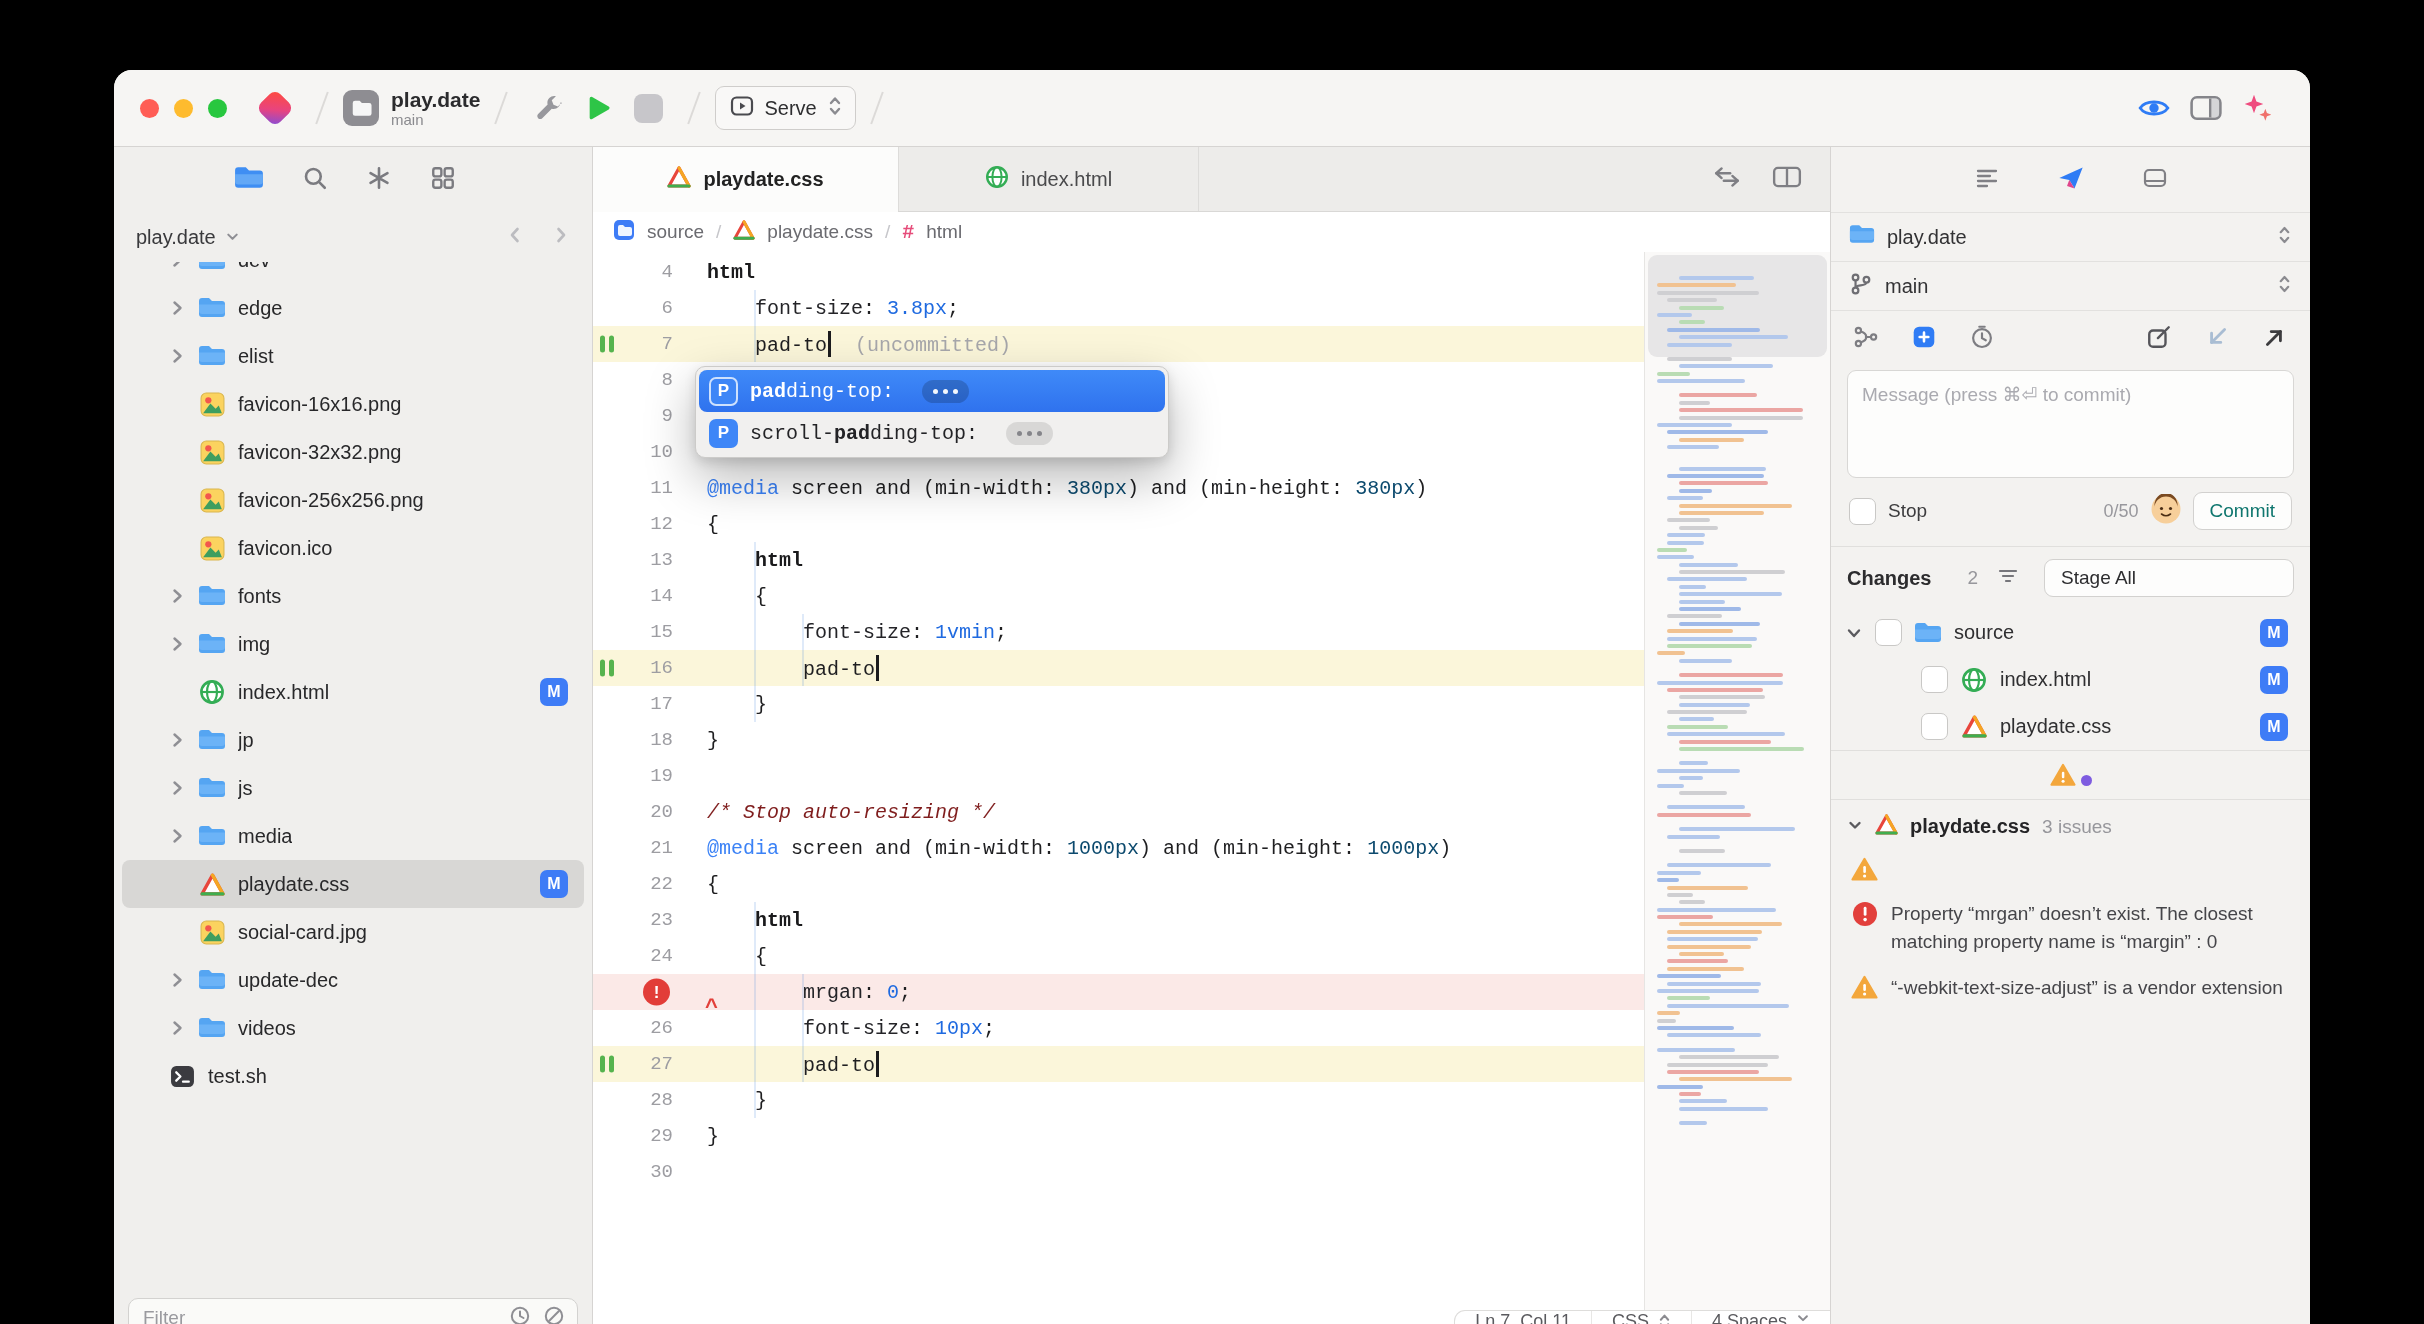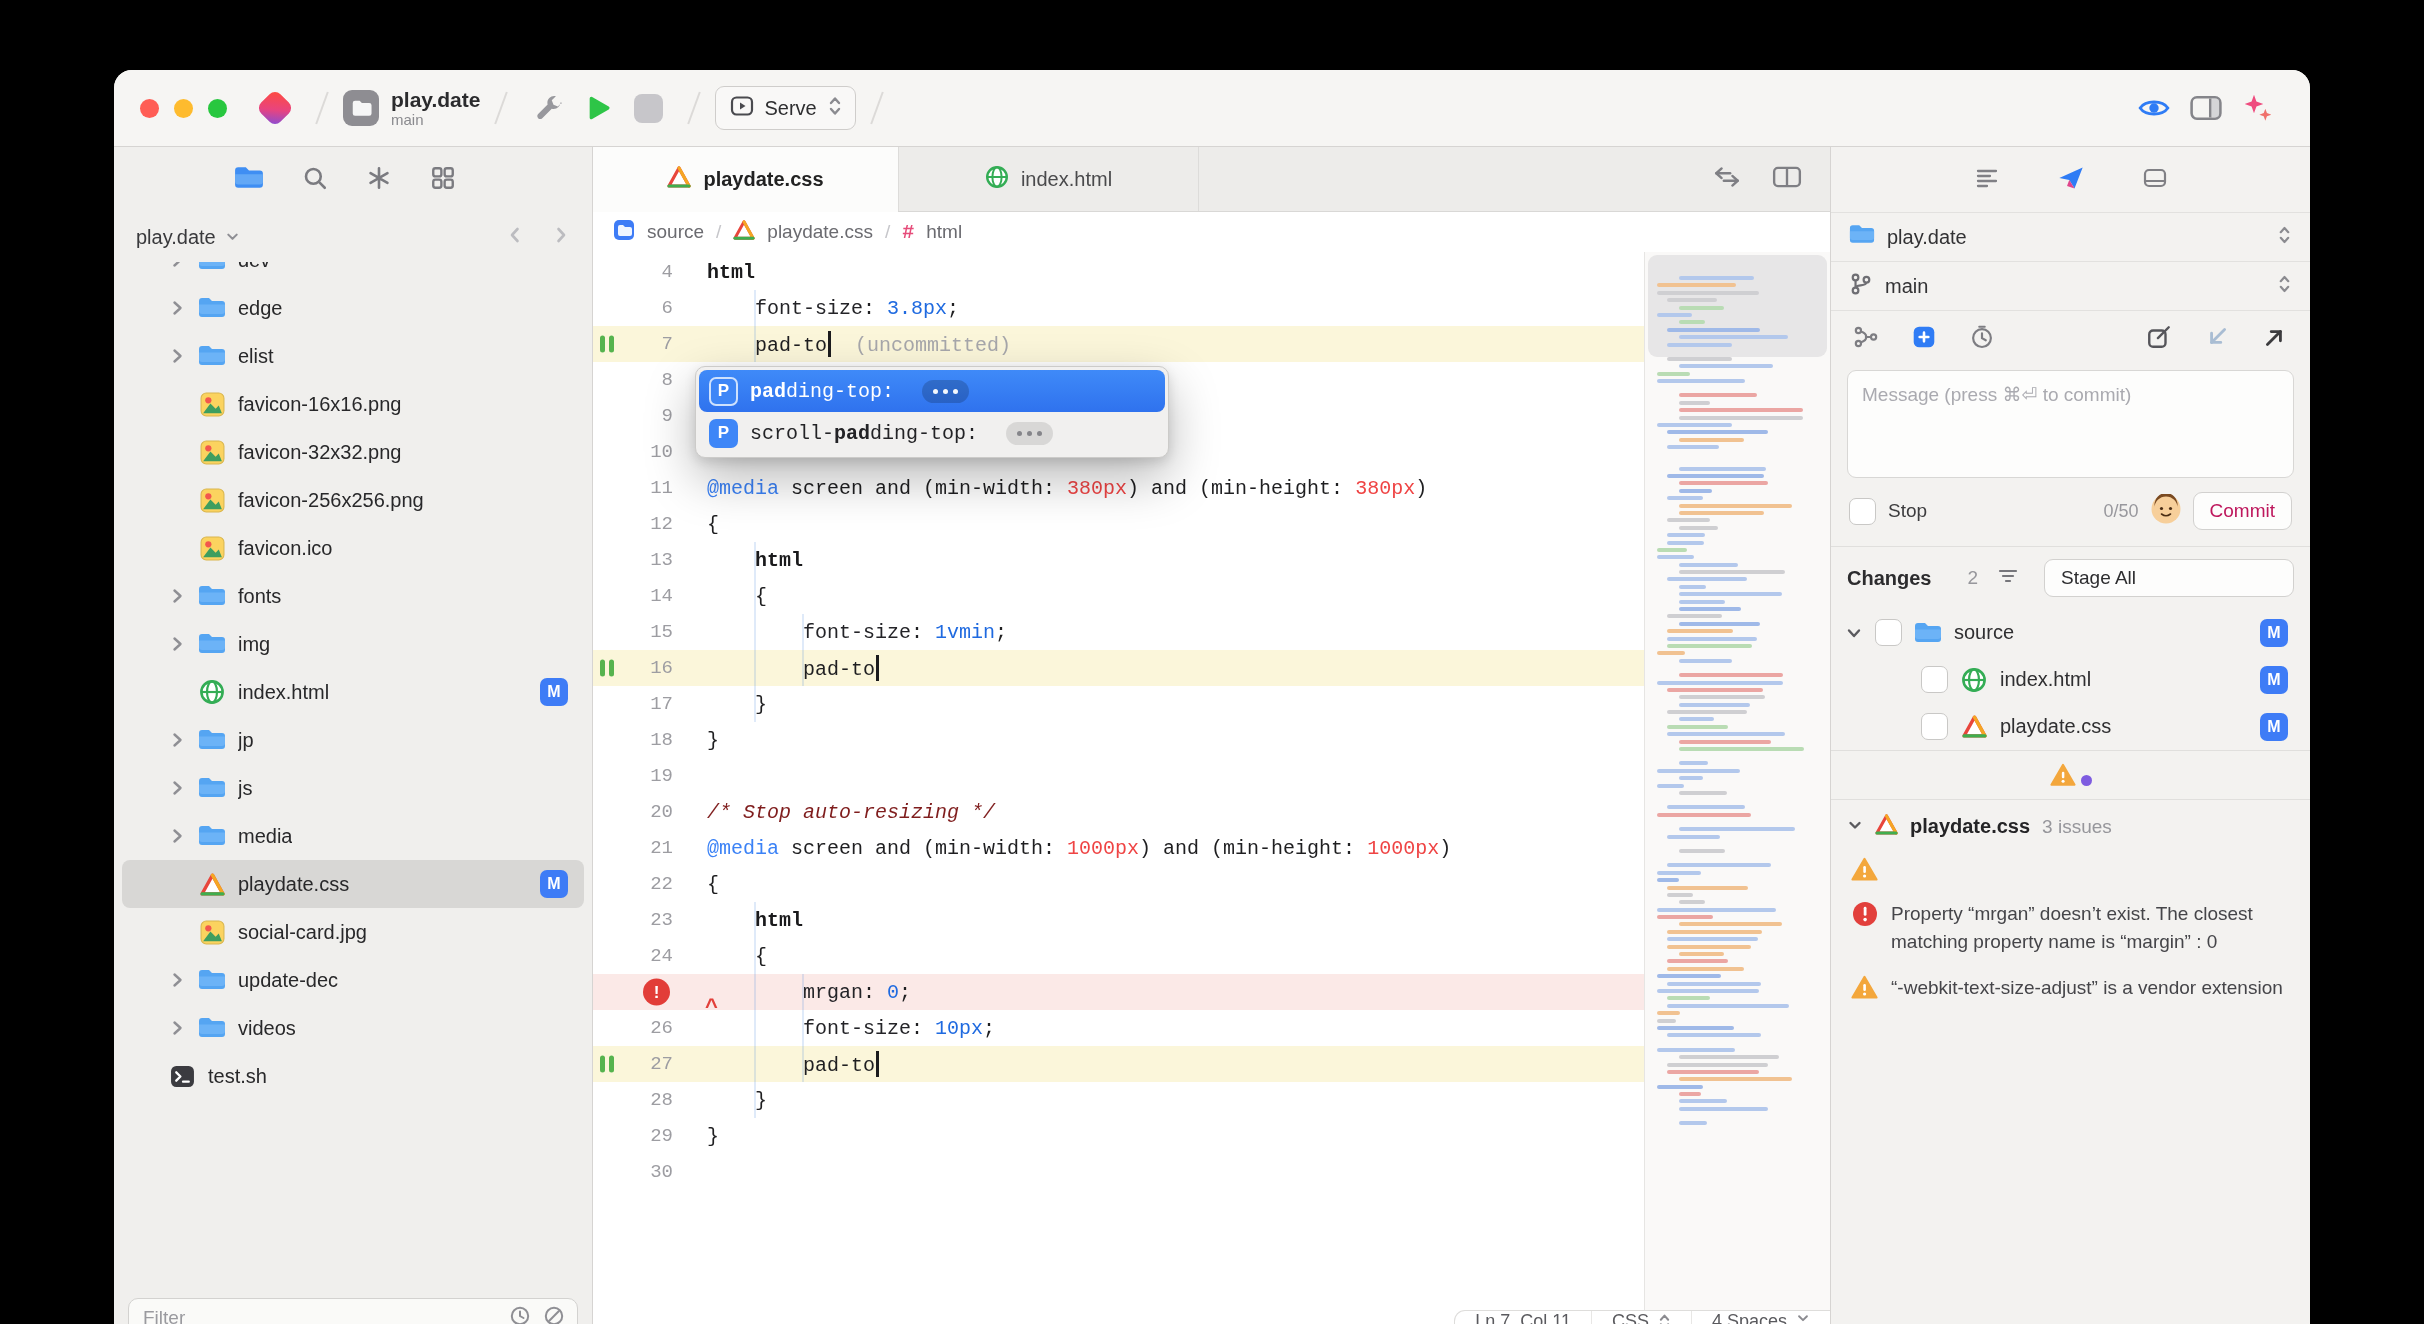--- a/index.html
+++ b/index.html
@@ -70,21 +70,21 @@
   .code-area { flex:1; position:relative; overflow:hidden; background:#fff; font-family:"Liberation Mono","DejaVu Sans Mono",monospace; }
   .code-lines { position:absolute; top:0; left:0; right:186px; bottom:0; padding-top:2px; overflow:hidden; }
   .line { height:36px; display:flex; align-items:center; position:relative; font-size:20px; color:#1f1f21; }
   .line .num { width:80px; flex:none; text-align:right; font-size:19px; color:#9d9da2; }
   .line .txt { margin-left:34px; white-space:pre; position:relative; z-index:2; }
   .line.bg-changed { background:#fbf6da; }
   .line.bg-error { background:#fbe9e7; }
   .tk-sel { font-weight:700; color:#1a1a1c; }
   .tk-prop { color:#242428; }
   .tk-val { color:#1f6ae0; }
-  .tk-mval { color:#ef4444; }
+  .tk-mval { color:#0c4a6e; }
   .tk-at { color:#3b82f6; }
   .tk-com { color:#7f1d1d; font-style:italic; }
   .tk-pl { color:#1f1f21; }
   .caret { display:inline-block; width:3px; height:26px; background:#1c1c1e; vertical-align:-6px; margin-left:1px; }
   .note { color:#a7a7ab; }
   .guide { position:absolute; top:0; bottom:0; width:2px; background:rgba(80,140,220,.18); z-index:1; }
   .mark-changed { position:absolute; left:7px; top:50%; transform:translateY(-50%); display:flex; gap:4px; }
   .mark-changed i { display:block; width:5px; height:17px; border-radius:3px; background:#56b34e; }
   .mark-error { position:absolute; left:50px; top:50%; transform:translateY(-50%); width:27px; height:27px; border-radius:50%;
                 background:#e23d38; color:#fff; font-weight:700; font-size:17px; display:flex; align-items:center; justify-content:center;
@@ -123,21 +123,21 @@
   .rp-row { height:49px; flex:none; display:flex; align-items:center; gap:12px; padding:0 18px; border-top:1px solid #e2e1df; font-size:20px; color:#323234; }
   .rp-gittools { height:56px; flex:none; display:flex; align-items:center; gap:32px; padding:0 22px; border-top:1px solid #e2e1df; }
   .grow { flex:1; }
   .rp-message { margin:4px 16px 10px; height:108px; background:#fdfdfc; border:1px solid #d8d7d5; border-radius:9px;
                 padding:12px 14px; font-size:19px; color:#aaaab0; }
   .rp-amend { display:flex; align-items:center; gap:12px; padding:4px 18px 16px; font-size:19px; color:#3c3c3e; }
   .checkbox { width:27px; height:27px; border-radius:7px; border:1px solid #c9c8c6; background:#fff; flex:none; }
   .counter { margin-left:auto; color:#98989d; font-size:18px; }
   .btn { height:38px; padding:0 16px; border:1px solid #d2d1cf; border-radius:9px; background:#fdfdfc;
          font-size:19px; display:flex; align-items:center; }
-  .btn.disabled { color:#be185d; }
+  .btn.disabled { color:#0f766e; }
   .btn.stage { color:#2d2d2f; margin-left:6px; }
   .rp-div { height:1px; background:#e0dfdd; flex:none; }
   .rp-changes-head { display:flex; align-items:center; gap:18px; padding:12px 16px; }
   .chg-title { font-size:20px; font-weight:700; color:#2c2c2e; }
   .chg-count { font-size:19px; color:#97979c; }
   .chg-filter { margin-left:auto; display:flex; }
   .chg-row { height:47px; display:flex; align-items:center; gap:12px; padding-right:14px; font-size:20px; }
   .chevd { width:18px; flex:none; display:flex; }
   .chevd-spacer { width:18px; flex:none; }
   .center-badge { height:48px; display:flex; align-items:center; justify-content:center; gap:5px; }

